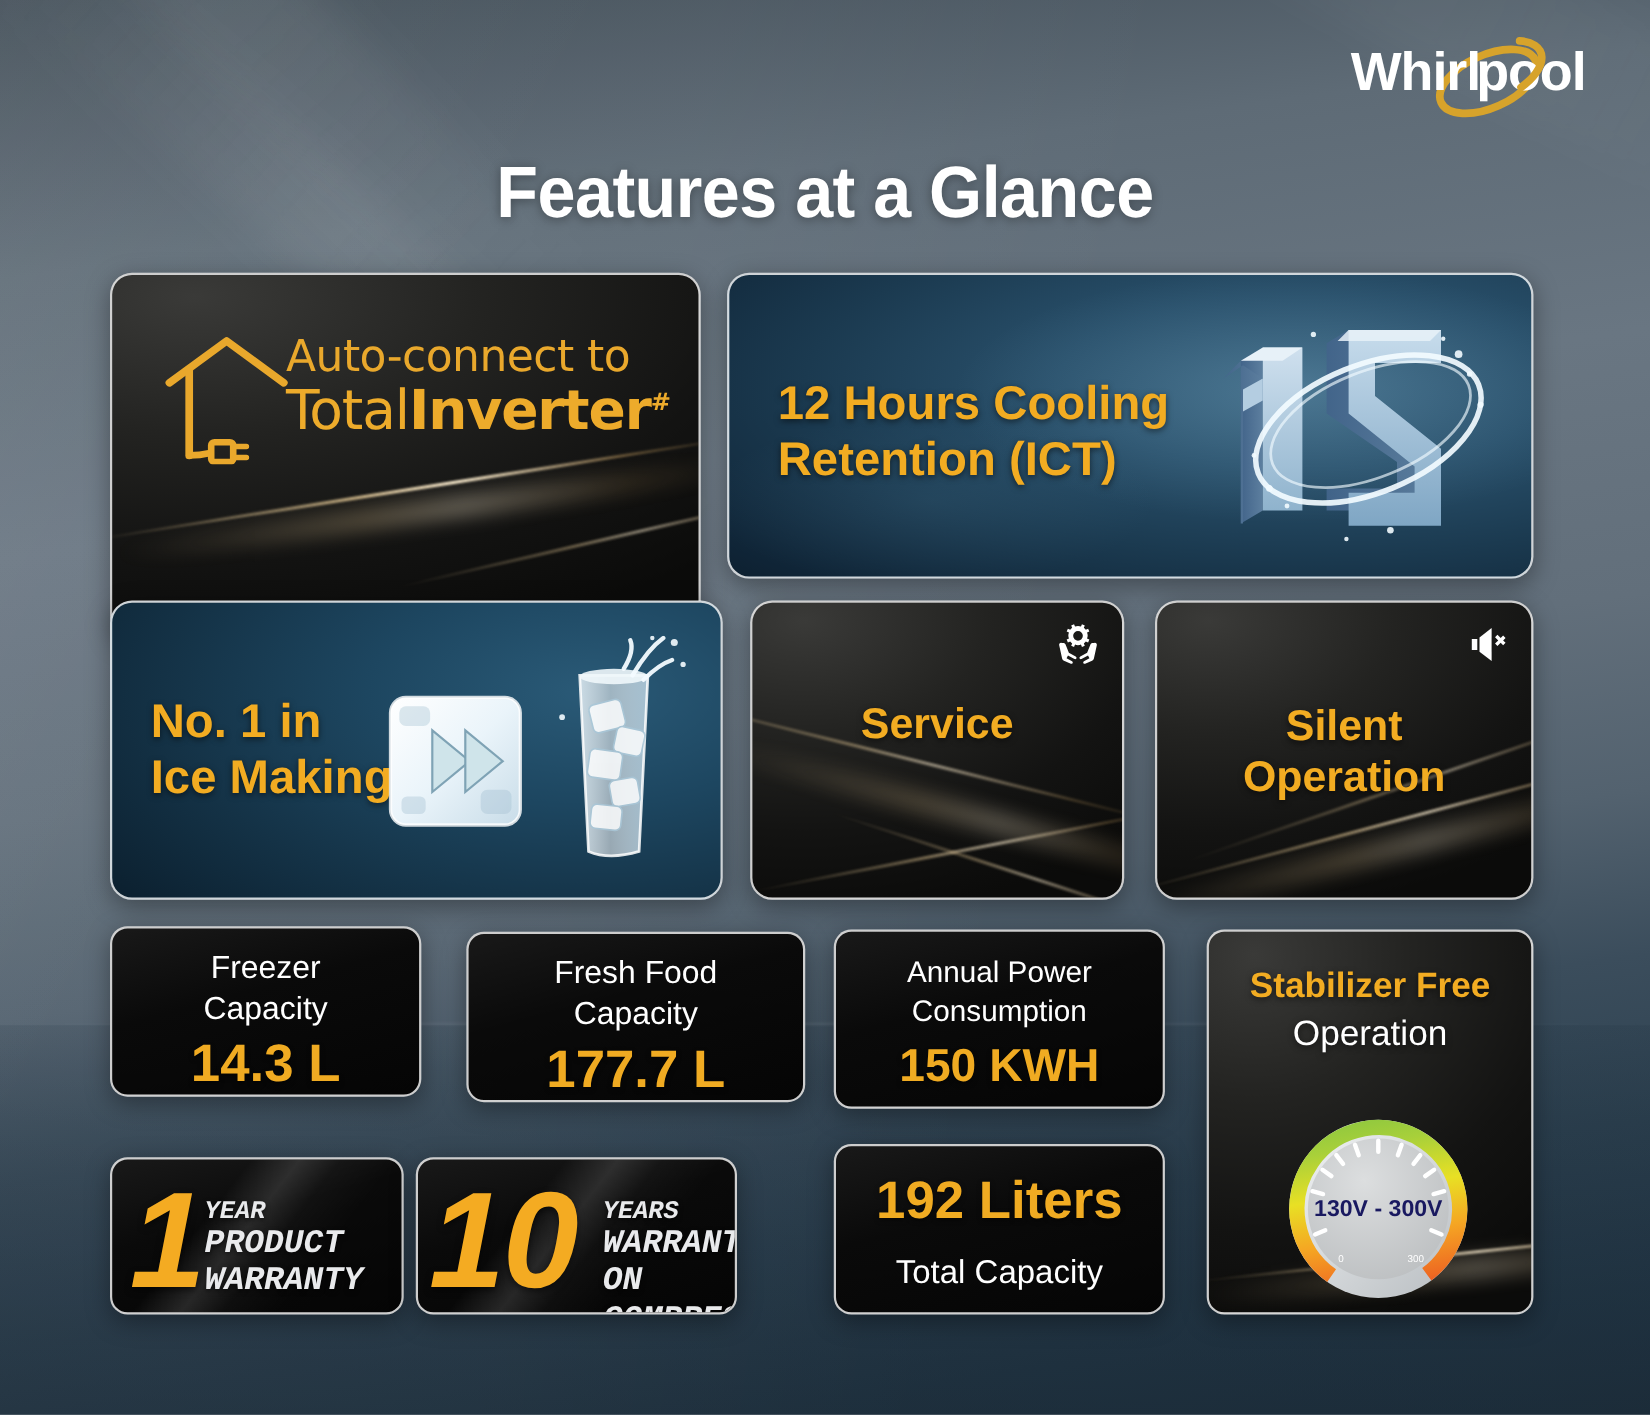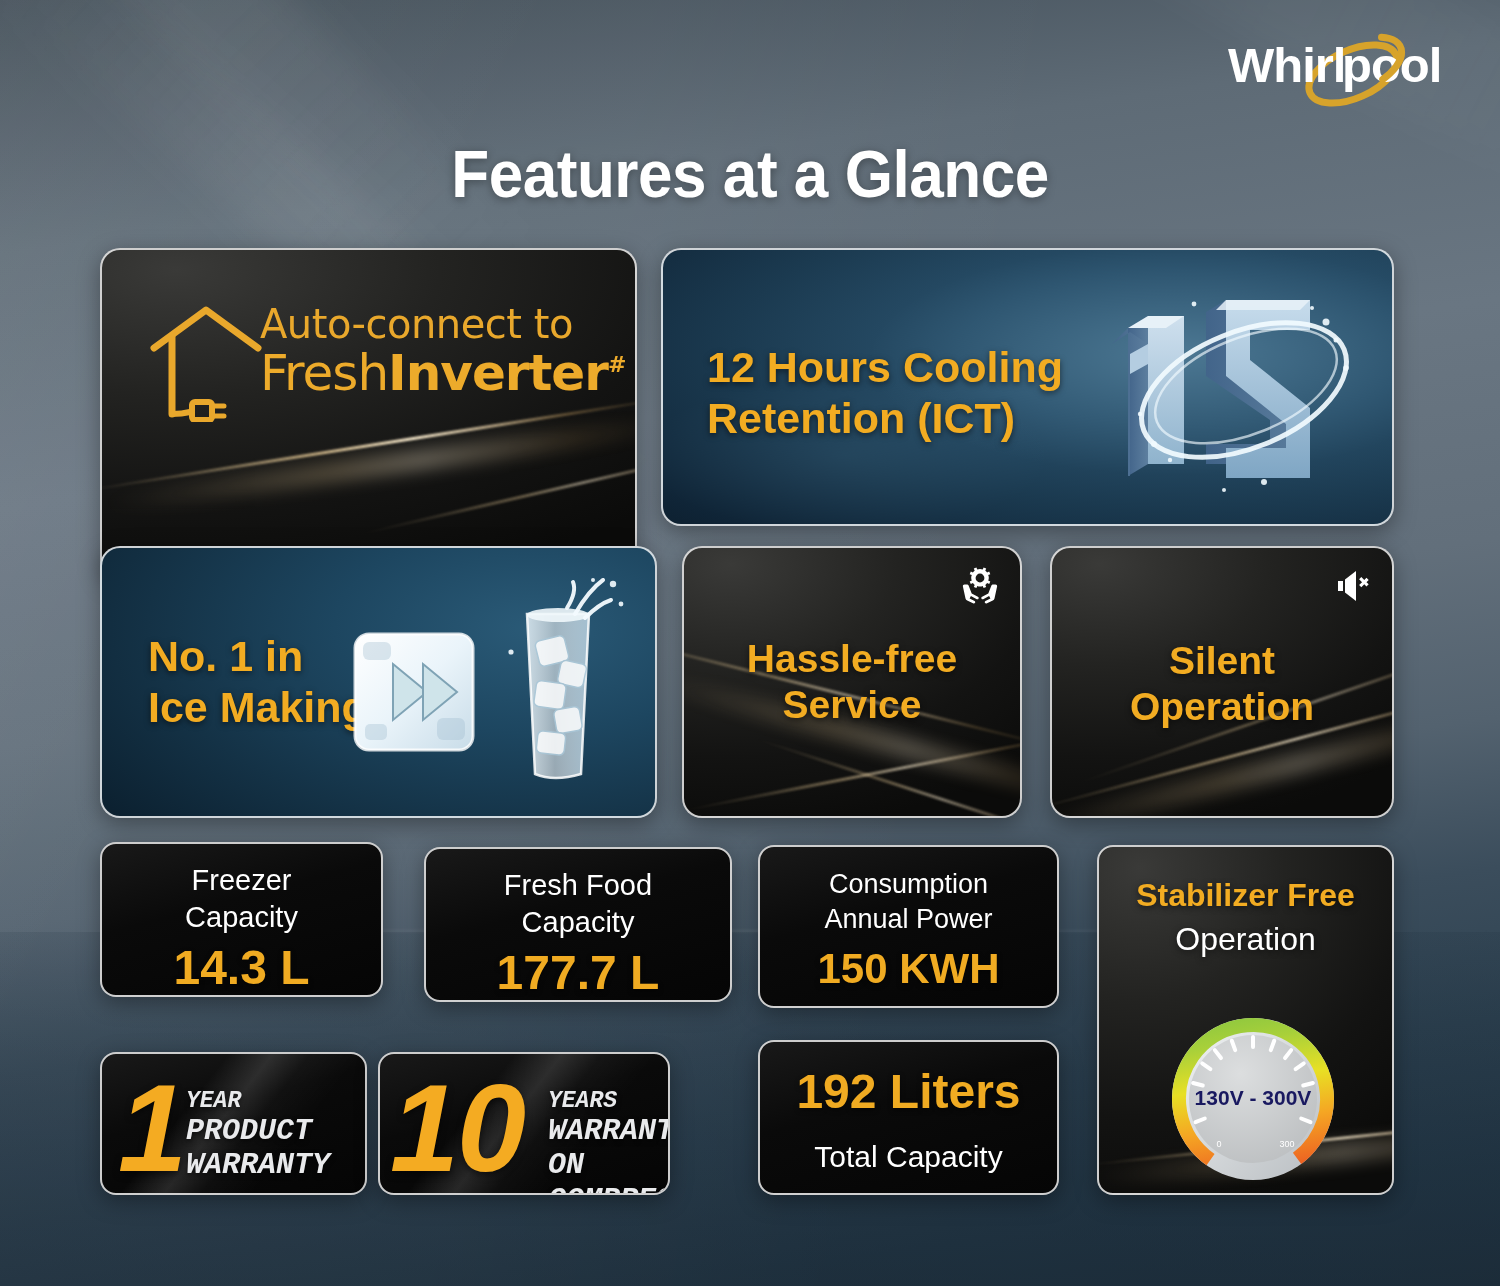--- a/index.html
+++ b/index.html
@@ -218,21 +218,21 @@
       <svg viewBox="0 0 118 120" xmlns="http://www.w3.org/2000/svg">
         <path d="M6 46 L58 8 L110 46" fill="none" stroke="#e9a82c" stroke-width="7" stroke-linecap="round" stroke-linejoin="round"></path>
         <path d="M24 34 L24 112" fill="none" stroke="#e9a82c" stroke-width="7" stroke-linecap="round"></path>
         <path d="M24 112 Q34 112 42 110" fill="none" stroke="#e9a82c" stroke-width="6" stroke-linecap="round"></path>
         <rect x="44" y="100" width="20" height="18" rx="3" fill="none" stroke="#e9a82c" stroke-width="6"></rect>
         <path d="M66 104 L76 104 M66 114 L76 114" stroke="#e9a82c" stroke-width="5" stroke-linecap="round"></path>
       </svg>
     </div>
     <div class="hi-text">
       <div class="hi-l1">Auto-connect to</div>
-      <div class="hi-l2"><span>Fresh</span><b>Inverter</b><sup>#</sup></div>
+      <div class="hi-l2"><span>Total</span><b>Inverter</b><sup>#</sup></div>
     </div>
   </div>
 </div>
 
 <div class="card surf-blue" style="left:661px; top:248px; width:733px; height:278px;">
   <div class="ict-tex"></div>
 
   <div class="feat-title gold" style="left:44px; top:92px; font-size:43px;">
     <div>12 Hours Cooling</div>
     <div>Retention (ICT)</div>
@@ -281,21 +281,21 @@
         <circle cx="120" cy="36" r="2.4"></circle>
           <circle cx="190" cy="214" r="3"></circle>
         <circle cx="150" cy="222" r="2"></circle>
           <circle cx="66" cy="146" r="2.2"></circle>
       </g>
     </svg>
   </div>
 </div>
 
 <div class="card surf-ice" style="left:100px; top:546px; width:557px; height:272px;">
-  <div class="feat-title gold" style="left:46px; top:83px; font-size:43px;">
+  <div class="feat-title gold" style="left:35px; top:83px; font-size:43px;">
     <div>No. 1 in</div>
     <div>Ice Making</div>
   </div>
 
   <div class="ice-art">
     <svg viewBox="0 0 290 220" xmlns="http://www.w3.org/2000/svg">
       <defs>
         <linearGradient id="cube" x1="0" y1="0" x2="1" y2="1">
           <stop offset="0" stop-color="#ffffff"></stop>
             <stop offset=".5" stop-color="#eaf4fa"></stop>
@@ -358,21 +358,20 @@
     <svg viewBox="0 0 48 48" xmlns="http://www.w3.org/2000/svg">
       <g fill="#ffffff">
         <path d="M24 7c-1 0-1.9.2-2.7.6l-.9-2.1-2.6 1.1.9 2.1c-.7.5-1.3 1.1-1.8 1.8l-2.1-.9-1.1 2.6 2.1.9c-.4.8-.6 1.7-.6 2.7s.2 1.9.6 2.7l-2.1.9 1.1 2.6 2.1-.9c.5.7 1.1 1.3 1.8 1.8l-.9 2.1 2.6 1.1.9-2.1c.8.4 1.7.6 2.7.6s1.9-.2 2.7-.6l.9 2.1 2.6-1.1-.9-2.1c.7-.5 1.3-1.1 1.8-1.8l2.1.9 1.1-2.6-2.1-.9c.4-.8.6-1.7.6-2.7s-.2-1.9-.6-2.7l2.1-.9-1.1-2.6-2.1.9c-.5-.7-1.1-1.3-1.8-1.8l.9-2.1-2.6-1.1-.9 2.1C25.9 7.2 25 7 24 7zm0 4.6a4.4 4.4 0 110 8.8 4.4 4.4 0 010-8.8z"></path>
         <path d="M9.2 22.5c-1.4-.4-2.6.6-2.3 2l2.6 12c.2 1 .8 1.7 1.7 2.1l6.3 2.8c.5.2 1 .1 1.4-.3.6-.6.4-1.6-.3-2l-5-2.7 1.3-2.4 5.9 3.2c.6.3 1.4.1 1.7-.5.4-.7.1-1.5-.6-1.9l-6.2-3.4-3.1-7.8c-.3-.6-.8-1-1.4-1.1z"></path>
         <path d="M38.8 22.5c1.4-.4 2.6.6 2.3 2l-2.6 12c-.2 1-.8 1.7-1.7 2.1l-6.3 2.8c-.5.2-1 .1-1.4-.3-.6-.6-.4-1.6.3-2l5-2.7-1.3-2.4-5.9 3.2c-.6.3-1.4.1-1.7-.5-.4-.7-.1-1.5.6-1.9l6.2-3.4 3.1-7.8c.3-.6.8-1 1.4-1.1z"></path>
       </g>
     </svg>
   </div>
 
   <div class="feat-title gold" style="left:0; right:0; top:88px; font-size:39px; text-align:center;">
-    <div>Hassle-free</div>
     <div>Service</div>
   </div>
 </div>
 
 <div class="card surf-dark" style="left:1050px; top:546px; width:344px; height:272px;padding-left:23px;">
   <div class="ribbon" style="left:-40px; top:196px; width:520px; transform:rotate(-15deg); opacity:.7;"></div>
   <div class="ribbon soft" style="left:-40px; top:214px; width:520px; transform:rotate(-14deg); opacity:.4;"></div>
   <div class="ribbon" style="left:10px; top:160px; width:460px; transform:rotate(-19deg); opacity:.45;"></div>
 
   <div class="corner-icon">
@@ -402,22 +401,22 @@
 <div class="card sm surf-black" style="left:424px; top:847px; width:308px; height:155px;">
   <div class="spec-label" style="top:18px;">
     <div>Fresh Food</div>
     <div>Capacity</div>
   </div>
   <div class="spec-value" style="top:96px; font-size:48px;">177.7 L</div>
 </div>
 
 <div class="card sm surf-black" style="left:758px; top:845px; width:301px; height:163px;">
   <div class="spec-label" style="top:20px; font-size:27px;">
+    <div>Annual Power</div>
     <div>Consumption</div>
-    <div>Annual Power</div>
   </div>
   <div class="spec-value" style="top:98px; font-size:42px;">150 KWH</div>
 </div>
 
 <div class="card sm surf-dark" style="left:1097px; top:845px; width:297px; height:350px;">
   <div class="ribbon" style="left:-20px; top:292px; width:480px; transform:rotate(-6deg); opacity:.75;"></div>
   <div class="ribbon soft" style="left:-20px; top:300px; width:480px; transform:rotate(-6deg); opacity:.4;"></div>
 
   <div class="feat-title gold" style="left:0; right:0; top:30px; font-size:32px; text-align:center;">Stabilizer Free</div>
   <div class="feat-title white" style="left:0; right:0; top:74px; font-size:32px; text-align:center; font-weight:normal;">Operation</div>

